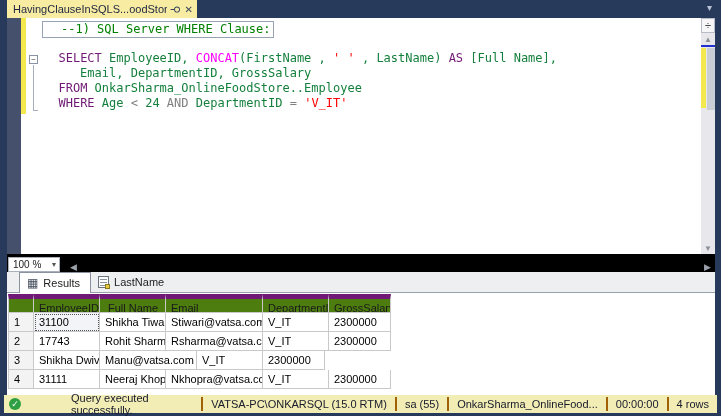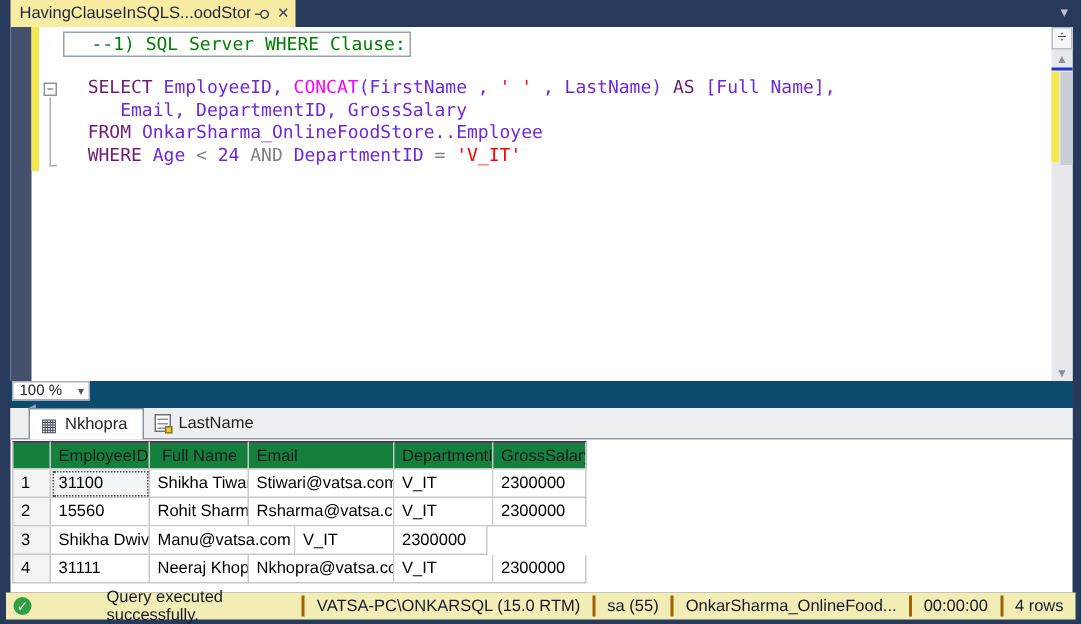--- a/index.html
+++ b/index.html
@@ -22,40 +22,40 @@
   .editor { position:absolute; left:7px; top:18px; width:708px; height:236px; background:#ffffff; }
   .sel-margin { position:absolute; left:0; top:0; width:14px; height:100%; background:#45516c; }
   .change-bar { position:absolute; left:14px; top:0; width:5px; height:96px; background:#f3e94e; }
   .code { position:absolute; left:37px; top:3px; font-family:"DejaVu Sans Mono", monospace;
           font-size:12px; line-height:15px; white-space:pre; color:#000; }
   .code-line { height:15px; }
   .line-inner { display:inline-block; }
   .boxed .line-inner { border:1px solid #97a2b2; margin-left:-2px; padding:0 2px; }
   .tok-keyword { color:#701a75; } .tok-function { color:#ff00ff; }
   .tok-string { color:#ff0000; } .tok-comment { color:#008000;margin-left:16px; }
-  .tok-operator { color:#808080; } .tok-plain { color:#6d28d9; }
+  .tok-operator { color:#808080; } .tok-plain { color:#15803d; }
 
   .fold-box { position:absolute; left:22px; top:37px; width:9px; height:9px; background:#fff;
               border:1px solid #8a93a5; font-size:8px; line-height:7px; text-align:center; color:#444; }
   .fold-line { position:absolute; left:26px; top:47px; width:5px; height:46px;
                border-left:1px solid #a8b0bf; border-bottom:1px solid #a8b0bf; }
 
   
   .vscroll { position:absolute; right:0; top:0; width:14px; height:100%; background:#e8e8ec; }
   .split-handle { position:absolute; top:0; left:0; width:14px; height:15px; background:#f6f6f8;
                   border:1px solid #b7bcc8; color:#444; font-size:11px; line-height:13px; text-align:center; }
   .vs-up { position:absolute; top:17px; left:0; width:14px; text-align:center; color:#8a8f98; font-size:8px; }
   .vs-down { position:absolute; bottom:1px; left:0; width:14px; text-align:center; color:#8a8f98; font-size:8px; }
   .vs-caretline { position:absolute; top:27px; left:0; width:14px; height:2px; background:#2233cc; }
   .vs-changemap { position:absolute; top:30px; left:0; width:5px; height:60px; background:#f3e94e; }
   .vs-thumb { position:absolute; top:30px; left:6px; width:8px; height:62px; background:#c9cdd6; }
 
   
-  .zoombar { position:absolute; left:7px; top:254px; width:708px; height:18px; background:#0c4a6e;
-             display:flex; align-items:flex-start;flex-direction:column; }
+  .zoombar { position:absolute; left:7px; top:254px; width:708px; height:18px; background:#000000;
+             display:flex; align-items:flex-end; }
   .zoom-combo { width:52px; height:15px; background:#ffffff; border:1px solid #aab0bb; margin-left:1px;
                 font-size:10px; color:#222; display:flex; align-items:center; padding-left:4px; }
   .zoom-combo .caret { margin-left:auto; padding-right:3px; font-size:8px; color:#555; }
   .h-left { margin-left:10px; color:#9aa0aa; font-size:9px; }
   .h-right { margin-left:auto; margin-right:4px; color:#9aa0aa; font-size:9px; }
 
   
   .results-pane { position:absolute; left:7px; top:272px; width:708px; height:123px; background:#ffffff; }
   .rtabstrip { position:absolute; left:0; top:0; width:100%; height:21px; background:#edeff1;
                border-bottom:1px solid #9aa0ab; display:flex; align-items:flex-end; padding-left:12px; }
@@ -65,21 +65,21 @@
   .grid-glyph { font-size:12px; color:#3f4a58; line-height:12px; }
   .msg-glyph { position:relative; width:11px; height:12px; background:#fcfcfc; border:1px solid #6b7380; }
   .msg-glyph i { position:absolute; left:1px; right:1px; height:1px; background:#8a93a0; }
   .msg-glyph i:nth-child(1){top:2px;} .msg-glyph i:nth-child(2){top:5px;} .msg-glyph i:nth-child(3){top:8px;}
   .msg-glyph b { position:absolute; right:-2px; bottom:-2px; width:5px; height:5px; background:#e8c93e; border:1px solid #8a7a20; }
 
   .grid { position:absolute; left:1px; top:22px; font-size:11px; color:#000; }
   .grid-row { display:flex; }
   .gcell { height:19px; border-right:1px solid #c9c9c9; border-bottom:1px solid #c9c9c9;
            padding:3px 4px 0 5px; overflow:hidden; white-space:nowrap; background:#fff; }
-  .ghead .gcell { background:#15803d; border-top:1px solid #701a75; color:#1a1a1a; }
+  .ghead .gcell { background:#4d7c0f; border-top:5px solid #701a75; color:#1a1a1a; }
   .rownum { width:26px; background:#f3f3f3; border-left:1px solid #c9c9c9; }
   .c0 { width:66px; } .c1 { width:66px;text-align:center; } .c2 { width:97px; } .c3 { width:66px; } .c4 { width:62px; }
   .gcell.focused { outline:1px dotted #555; outline-offset:-2px; background:#f2f4f8; }
 
   
   .statusbar { position:absolute; left:4px; right:4px; bottom:3px; height:18px; background:#f2edb4;
                display:flex; align-items:center; font-size:11px; color:#16192c; }
   .status-ok { width:12px; height:12px; border-radius:50%; background:#2ea043; color:#fff; font-size:9px;
                line-height:12px; text-align:center; margin:0 6px 0 5px; }
   .status-msg { flex:1;margin-left:44px; }
@@ -122,21 +122,21 @@
       <span class="caret">▾</span>
     </div>
     <span class="h-left">◀</span>
     <span class="h-right">▶</span>
   </div>
 
   <div class="results-pane">
     <div class="rtabstrip">
       <div class="rtab active">
         <span class="grid-glyph">▦</span>
-        <span>Nkhopra</span>
+        <span>Results</span>
       </div>
       <div class="rtab">
         <span class="msg-glyph">
             <i></i>
             <i></i>
             <i></i>
             <b></b>
           </span>
         <span>LastName</span>
       </div>
@@ -153,21 +153,21 @@
         <div class="grid-row">
           <div class="gcell rownum">1</div>
           <div class="gcell c0 focused">31100</div>
           <div class="gcell c1">Shikha Tiwari</div>
           <div class="gcell c2">Stiwari@vatsa.com</div>
           <div class="gcell c3">V_IT</div>
           <div class="gcell c4">2300000</div>
         </div>
         <div class="grid-row">
           <div class="gcell rownum">2</div>
-          <div class="gcell c0">15560</div>
+          <div class="gcell c0">17743</div>
           <div class="gcell c1">Rohit Sharma</div>
           <div class="gcell c2">Rsharma@vatsa.com</div>
           <div class="gcell c3">V_IT</div>
           <div class="gcell c4">2300000</div>
         </div>
         <div class="grid-row">
           <div class="gcell rownum">3</div>
           <div class="gcell c1">Shikha Dwivedi</div>
           <div class="gcell c2">Manu@vatsa.com</div>
           <div class="gcell c3">V_IT</div>

